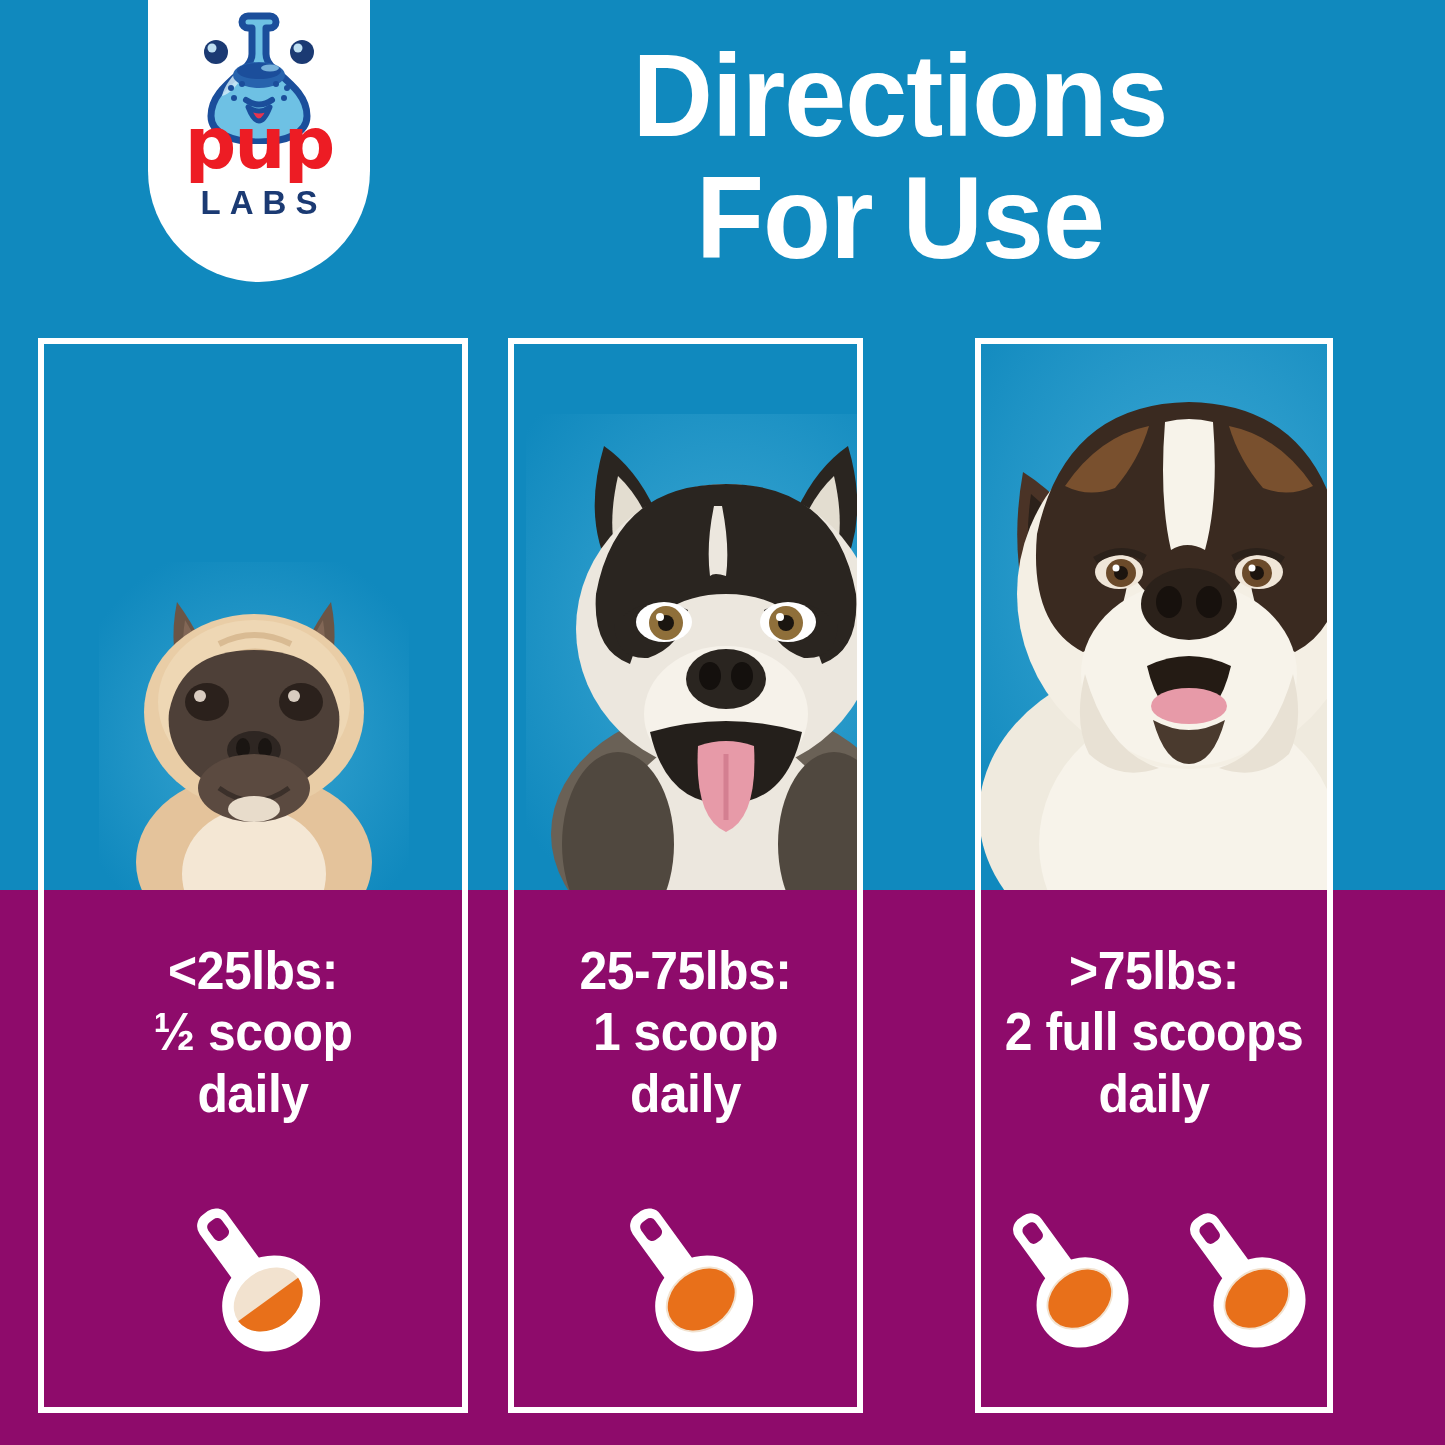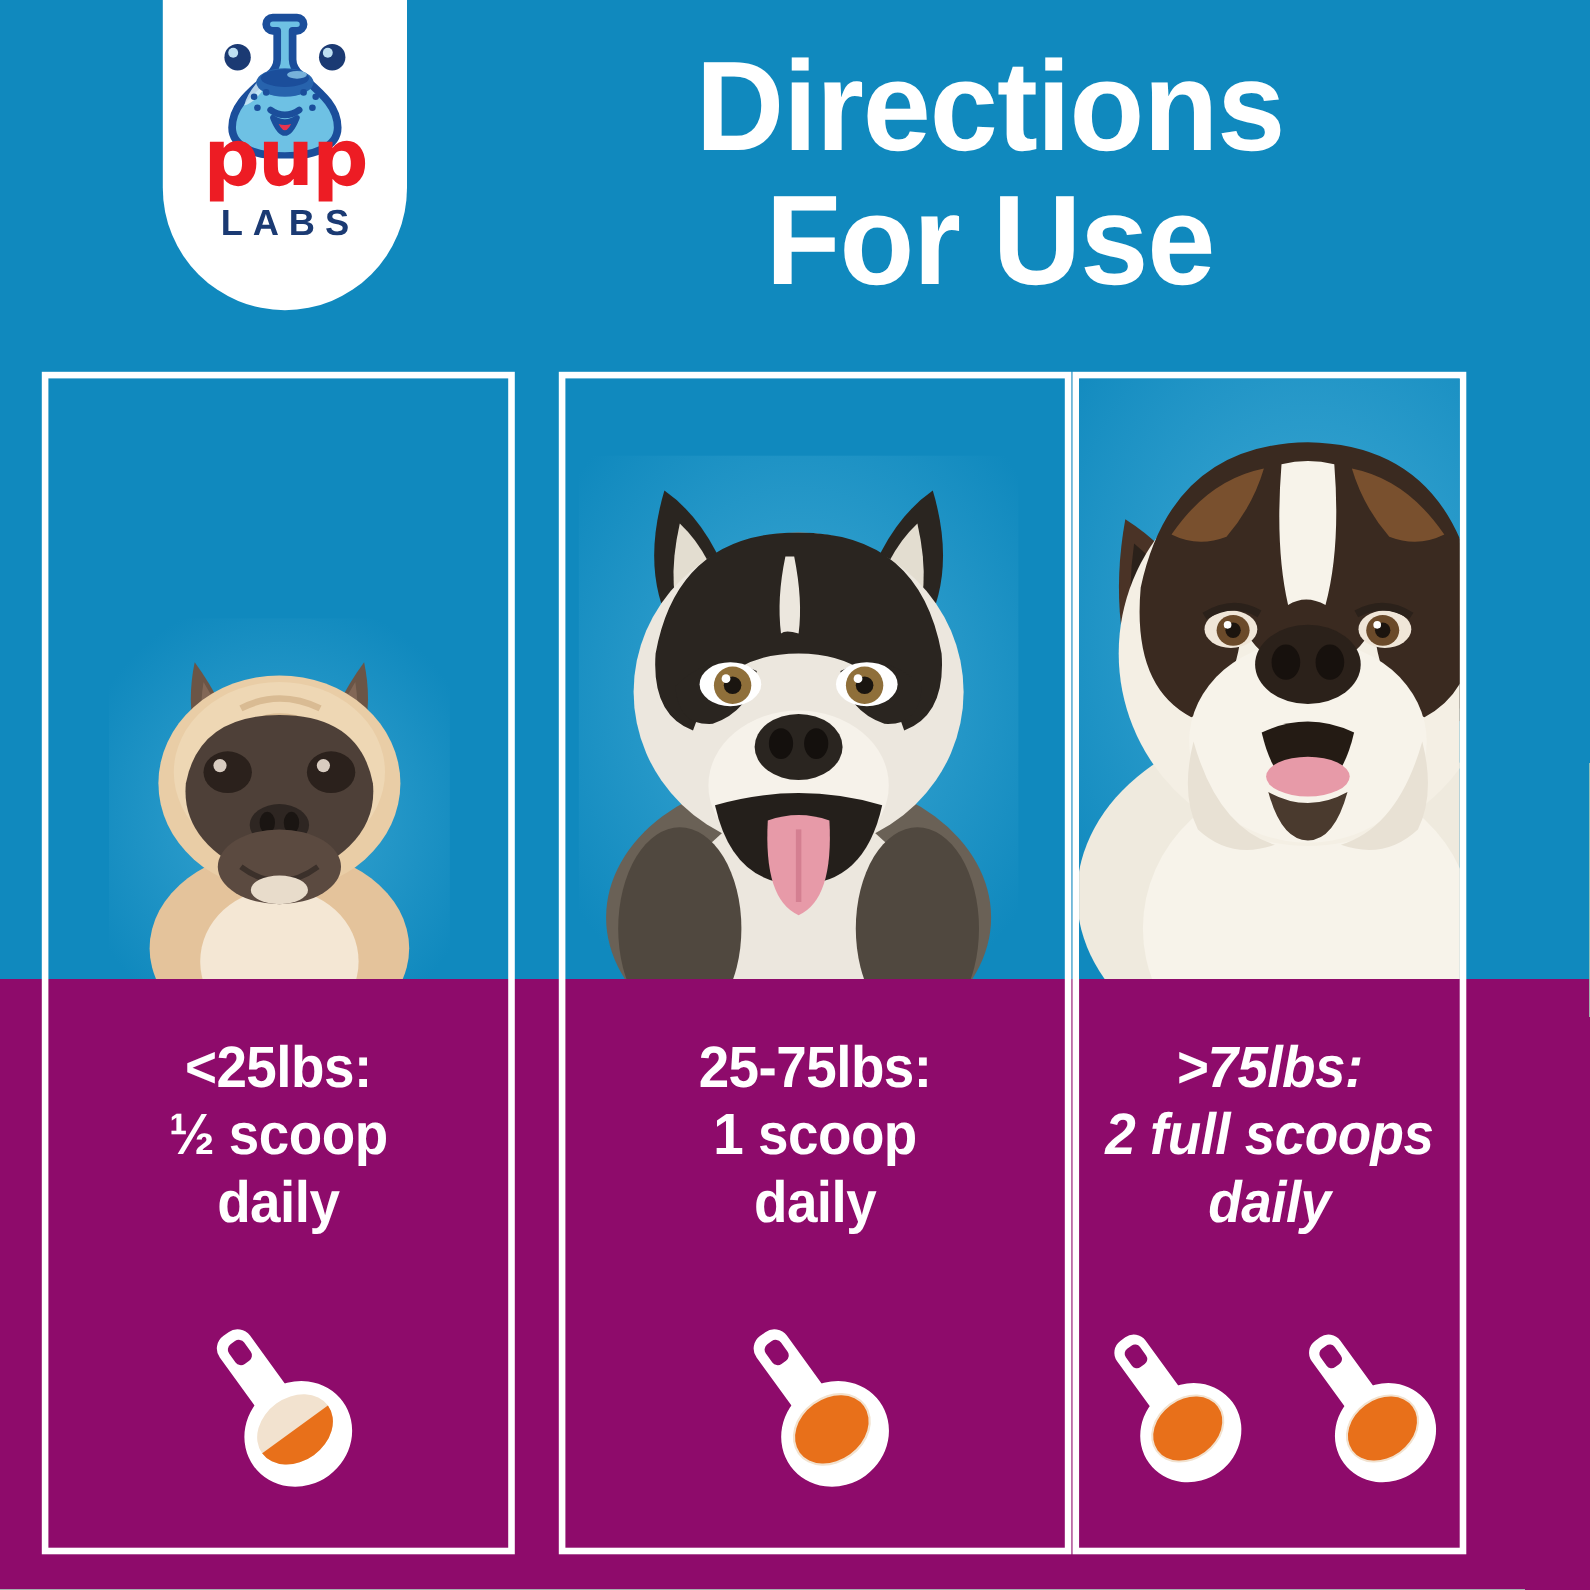--- a/index.html
+++ b/index.html
@@ -6,21 +6,21 @@
     margin: 0;
     padding: 0;
     background: #ffffff;
   }
   #stage {
     position: relative;
     width: 1445px;
     height: 1445px;
     overflow: hidden;
     font-family: "Liberation Sans", sans-serif;
-    background: #4d7c0f;
+    background: #be185d;
   }
 
   
   .band-blue {
     position: absolute;
     left: 0; top: 0;
     width: 1445px; height: 890px;
     background: #1089be;
   }
   .band-purple {
@@ -94,22 +94,22 @@
   
   .card {
     position: absolute;
     top: 338px;
     height: 1075px;
     border: 6px solid #ffffff;
     box-sizing: border-box;
     z-index: 2;
   }
   .card-1 { left: 38px;   width: 430px; }
-  .card-2 { left: 508px;  width: 466px; }
-  .card-3 { left: 975px;  width: 358px; font-style: italic; }
+  .card-2 { left: 508px;  width: 355px; }
+  .card-3 { left: 975px;  width: 358px; }
 
   
   .photo {
     position: absolute;
     left: 0; right: 0; top: 0;
     height: 546px;
     overflow: hidden;
   }
   .dog-svg { position: absolute; display: block; }
 

